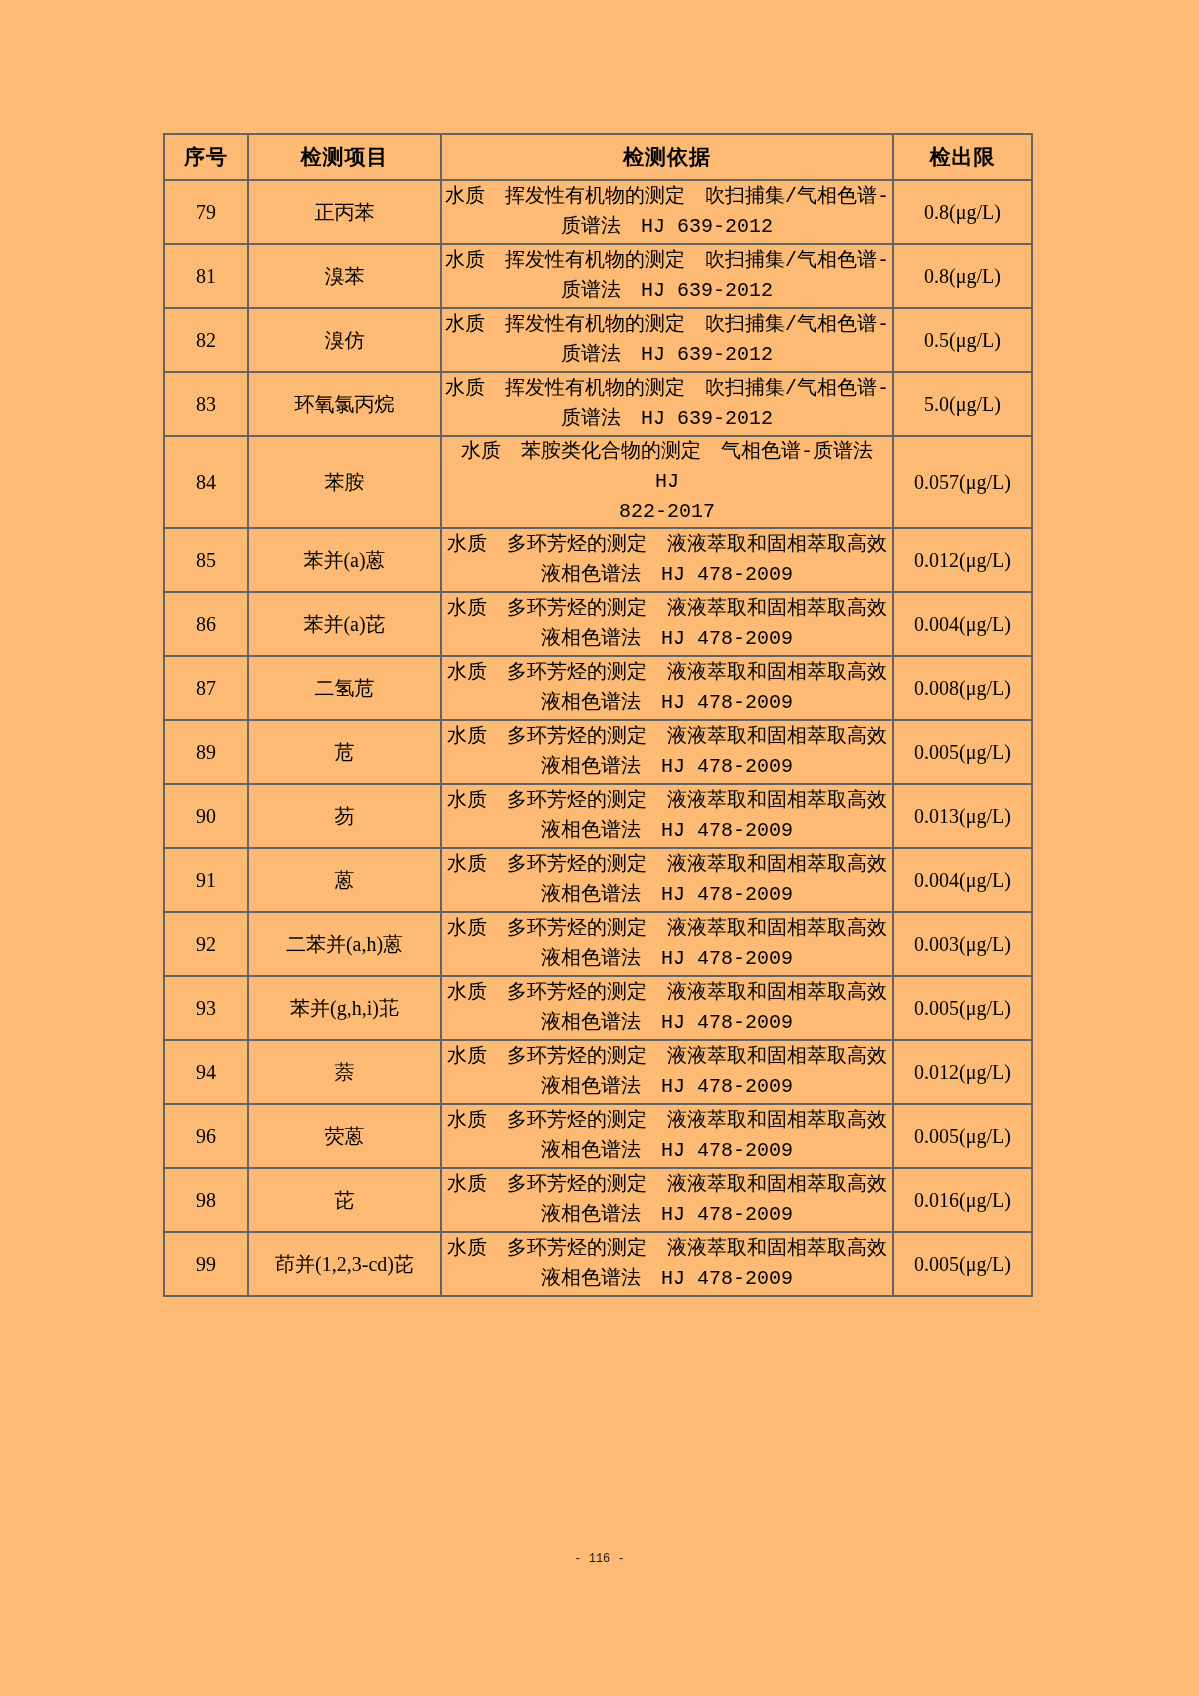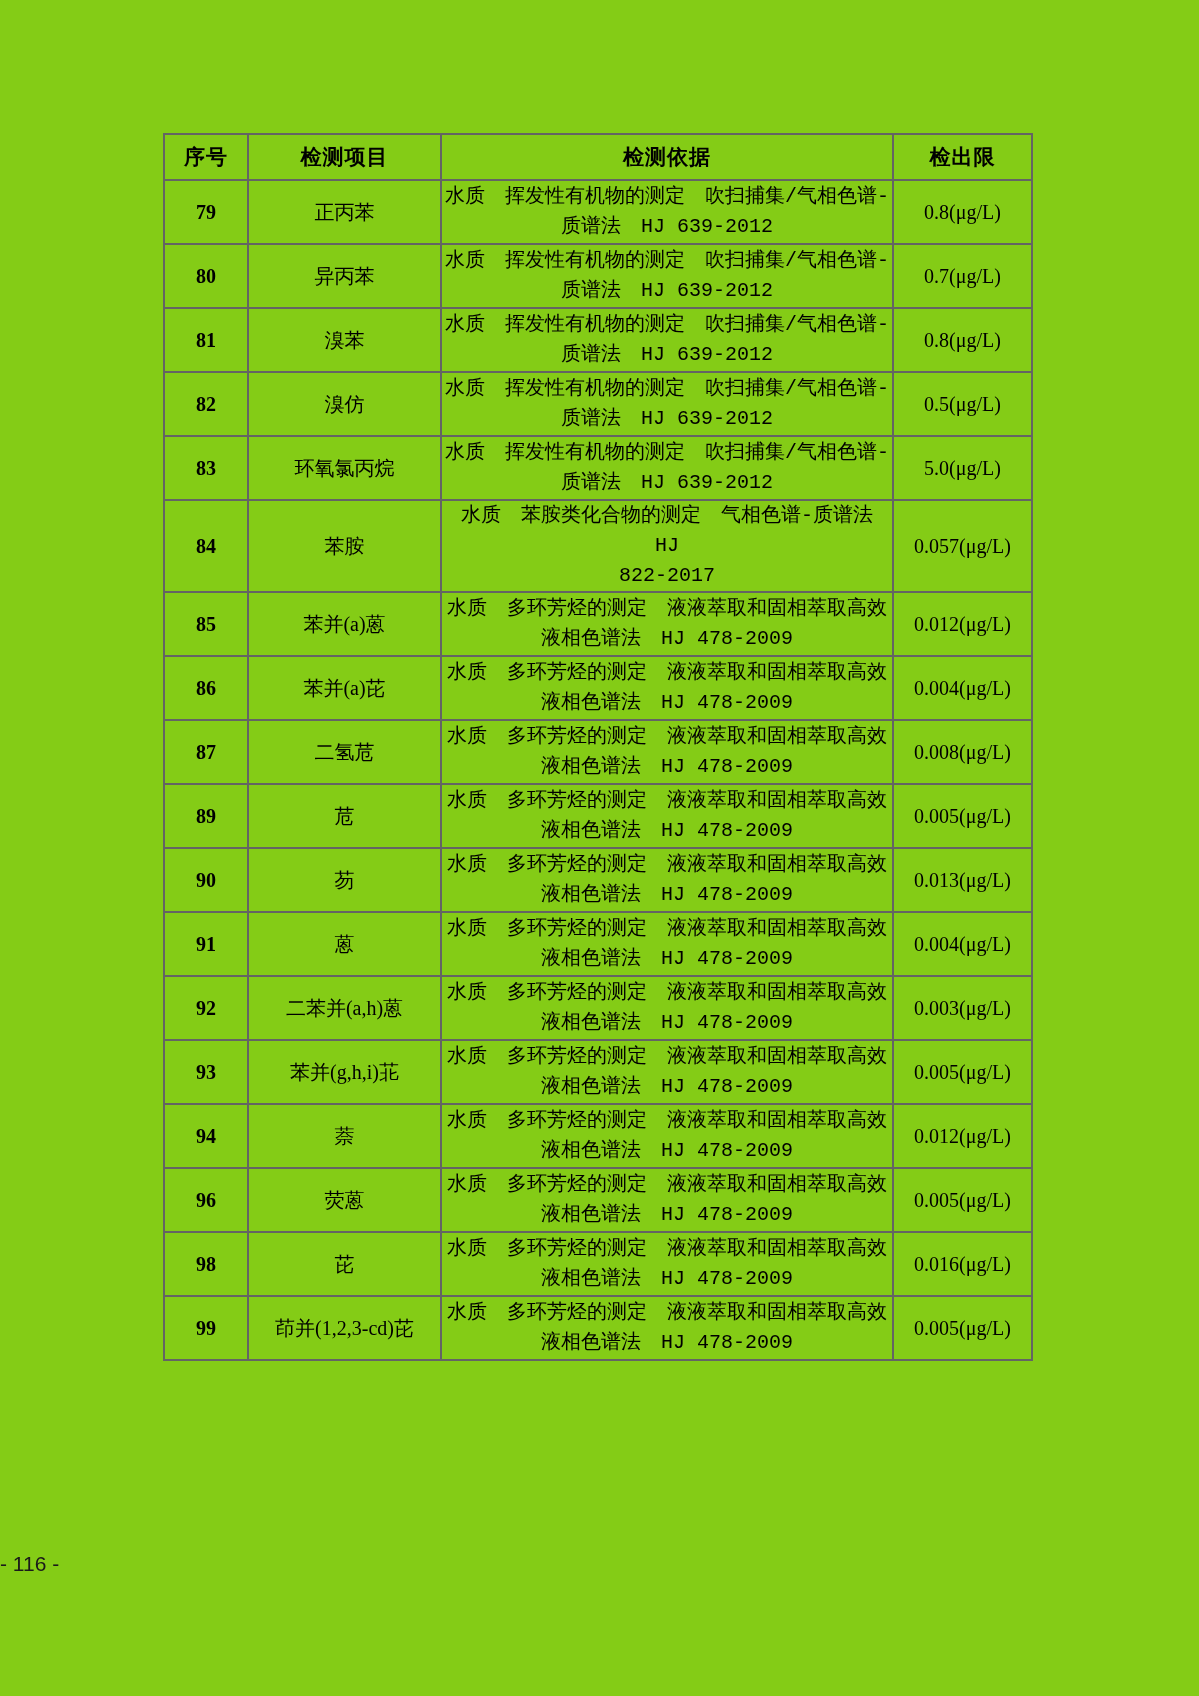--- a/index.html
+++ b/index.html
@@ -1,19 +1,19 @@
 <!DOCTYPE html>
 <html><head>
 <meta charset="utf-8">
 <style>
   html,body{margin:0;padding:0;background:#e8e8e8;}
   .page{
     position:relative;
     width:1199px;height:1696px;
-    background:#84cc16;
+    background:#fdba74;
     margin:0 auto;
     font-family:"Liberation Serif","DejaVu Serif",serif;
     color:#000;
   }
   table.det{
     position:absolute;left:163px;top:133px;
     width:868px;
     border-collapse:collapse;
     table-layout:fixed;
   }
@@ -31,30 +31,31 @@
   table.det th{
     height:44px;
     font-size:21px;
     font-weight:bold;
     letter-spacing:1px;
   }
   table.det td{
     height:62px;
     font-size:20px;
   }
-  td.c-no{font-size:20px;font-weight:bold;}
+  td.c-no{font-size:20px;}
   td.c-basis{font-size:19px;}
   td.c-basis div{line-height:30px;font-family:Liberation Mono, monospace;}
   td.c-limit{font-size:19px;}
   .footer{
     position:absolute;
     top:1552px;left:0;
     width:100%;
-    font-family:Liberation Sans, sans-serif;
-    font-size:21px;
+    text-align:center;
+    font-family:Liberation Mono, monospace;
+    font-size:12px;
     color:#1a1a1a;
   }
 </style>
 </head>
 <body>
 
 <div class="page">
 
   <table class="det">
     <colgroup>
@@ -75,29 +76,20 @@
       <tr>
         <td class="c-no">79</td>
         <td class="c-item">正丙苯</td>
         <td class="c-basis">
           <div>水质　挥发性有机物的测定　吹扫捕集/气相色谱-</div>
           <div>质谱法　HJ 639-2012</div>
         </td>
         <td class="c-limit">0.8(μg/L)</td>
       </tr>
       <tr>
-        <td class="c-no">80</td>
-        <td class="c-item">异丙苯</td>
-        <td class="c-basis">
-          <div>水质　挥发性有机物的测定　吹扫捕集/气相色谱-</div>
-          <div>质谱法　HJ 639-2012</div>
-        </td>
-        <td class="c-limit">0.7(μg/L)</td>
-      </tr>
-      <tr>
         <td class="c-no">81</td>
         <td class="c-item">溴苯</td>
         <td class="c-basis">
           <div>水质　挥发性有机物的测定　吹扫捕集/气相色谱-</div>
           <div>质谱法　HJ 639-2012</div>
         </td>
         <td class="c-limit">0.8(μg/L)</td>
       </tr>
       <tr>
         <td class="c-no">82</td>

